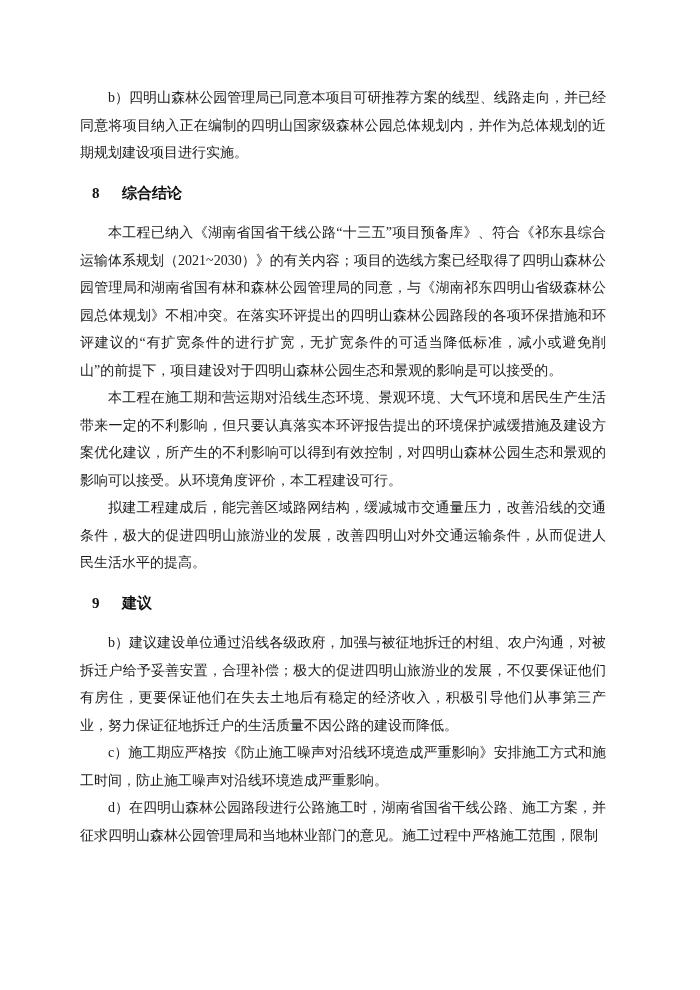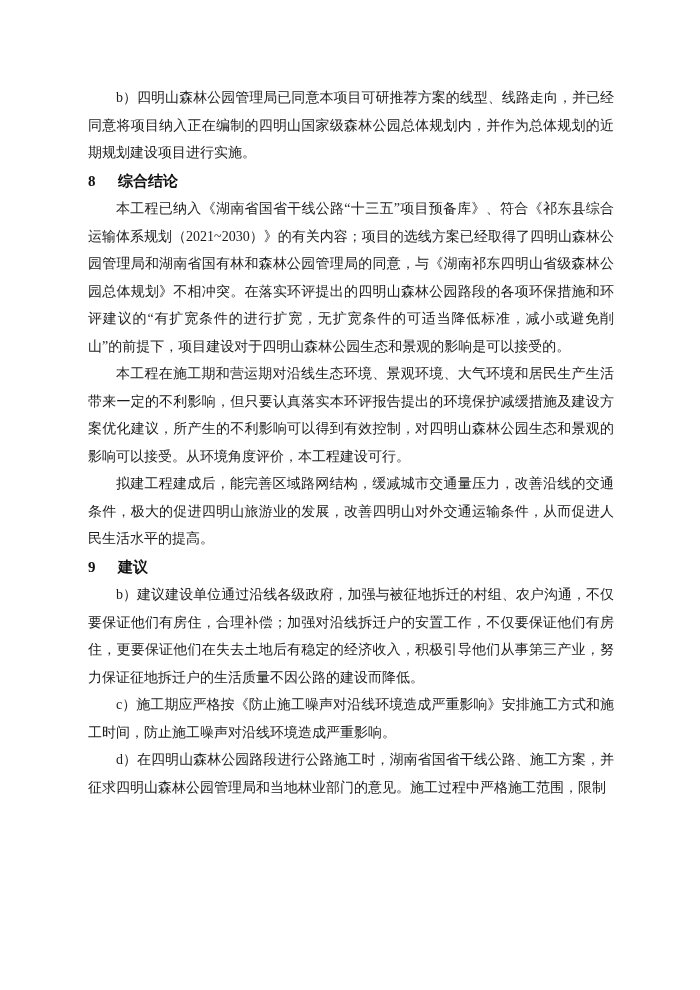--- a/index.html
+++ b/index.html
@@ -8,36 +8,36 @@
     background: #ffffff;
   }
   body {
     width: 700px;
     height: 990px;
     position: relative;
     overflow: hidden;
   }
   .doc-page {
     position: absolute;
-    left: 88px;
+    left: 80px;
     top: 84px;
     width: 526px;
     color: #1b1b1b;
     font-family: "Liberation Serif", "DejaVu Serif", serif;
     font-size: 14px;
     line-height: 27.5px;
     text-align: justify;
   }
   .para {
     margin: 0;
     text-indent: 2em;
     word-break: break-all;
   }
   .heading {
-    margin: 0;
+    margin: 12px;
     font-family: "Liberation Sans", "DejaVu Sans", sans-serif;
     font-weight: bold;
     font-size: 15px;
     line-height: 27.5px;
     text-align: left;
     text-indent: 0;
     color: #111111;
   }
   .heading .h-num {
     display: inline-block;
@@ -61,19 +61,19 @@
 
   <p class="para">本工程在施工期和营运期对沿线生态环境、景观环境、大气环境和居民生产生活带来一定的不利影响，但只要认真落实本环评报告提出的环境保护减缓措施及建设方案优化建议，所产生的不利影响可以得到有效控制，对四明山森林公园生态和景观的影响可以接受。从环境角度评价，本工程建设可行。</p>
 
   <p class="para">拟建工程建成后，能完善区域路网结构，缓减城市交通量压力，改善沿线的交通条件，极大的促进四明山旅游业的发展，改善四明山对外交通运输条件，从而促进人民生活水平的提高。</p>
 
   <h2 class="heading">
     <span class="h-num">9</span><span class="h-title">建议</span>
   </h2>
 
 
-  <p class="para">b）建议建设单位通过沿线各级政府，加强与被征地拆迁的村组、农户沟通，不仅要保证他们有房住，合理补偿；加强对沿线拆迁户的安置工作，不仅要保证他们有房住，更要保证他们在失去土地后有稳定的经济收入，积极引导他们从事第三产业，努力保证征地拆迁户的生活质量不因公路的建设而降低。</p>
+  <p class="para">b）建议建设单位通过沿线各级政府，加强与被征地拆迁的村组、农户沟通，对被拆迁户给予妥善安置，合理补偿；极大的促进四明山旅游业的发展，不仅要保证他们有房住，更要保证他们在失去土地后有稳定的经济收入，积极引导他们从事第三产业，努力保证征地拆迁户的生活质量不因公路的建设而降低。</p>
 
   <p class="para">c）施工期应严格按《防止施工噪声对沿线环境造成严重影响》安排施工方式和施工时间，防止施工噪声对沿线环境造成严重影响。</p>
 
   <p class="para">d）在四明山森林公园路段进行公路施工时，湖南省国省干线公路、施工方案，并征求四明山森林公园管理局和当地林业部门的意见。施工过程中严格施工范围，限制</p>
 
 </div>
 
 </body></html>

